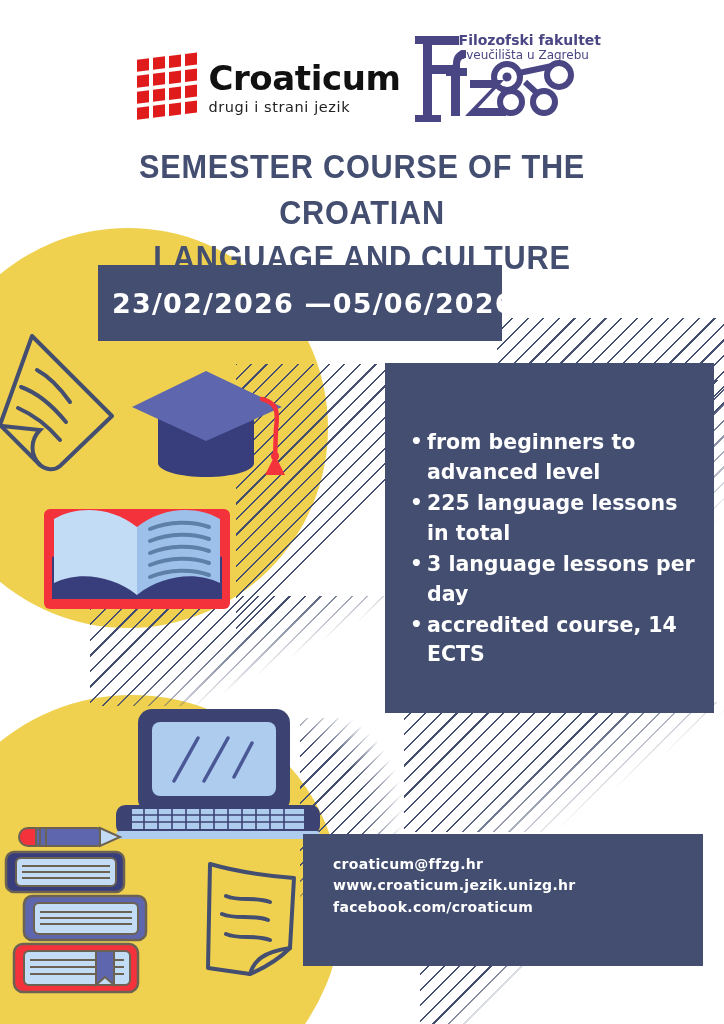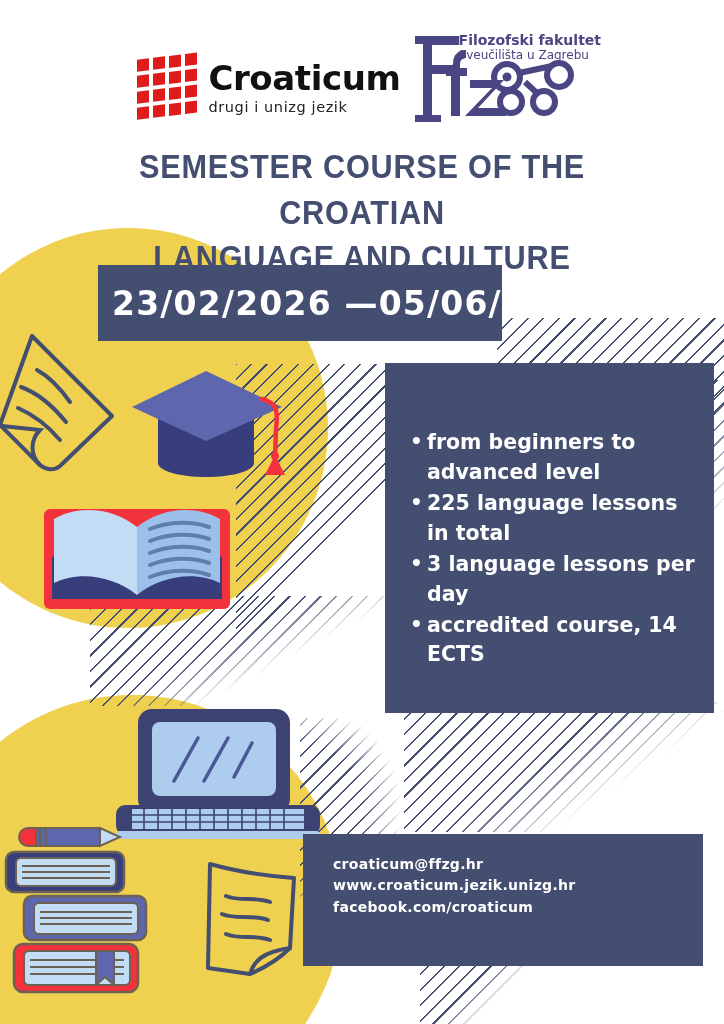--- a/index.html
+++ b/index.html
@@ -185,21 +185,21 @@
   .panel-date {
     left: 98px; top: 265px;
     width: 404px; height: 76px;
     display: flex;
     align-items: center;
   }
   .date-text {
     color: #ffffff;
     font-family: "DejaVu Sans", sans-serif;
     font-weight: bold;
-    font-size: 33px;
+    font-size: 27px;
     letter-spacing: 1.2px;
     padding-left: 14px;
     white-space: nowrap;
   }
 
   .panel-bullets {
     left: 385px; top: 363px;
     width: 329px; height: 350px;
     padding: 0;
   }
@@ -283,21 +283,21 @@
         <i style="left:32px;top:32px"></i>
           <i style="left:48px;top:32px"></i>
         <i style="left:0px;top:48px"></i>
           <i style="left:16px;top:48px"></i>
         <i style="left:32px;top:48px"></i>
           <i style="left:48px;top:48px"></i>
       </div>
       <div class="croaticum-words">
         <div class="croaticum-name">Croaticum</div>
         <div class="croaticum-sub">
-          <span>drugi i unizg jezik</span>
+          <span>drugi i strani jezik</span>
         </div>
       </div>
     </div>
 
     <div class="logo-ffzg">
       <svg width="180" height="92" viewBox="0 0 180 92">
 
         <path d="M8 6 h44 v9 h-27 v20 h24 v9 h-24 v41 h9 v8 H8 v-8 h8 V14 H8 z" fill="#4A4583"></path>
 
         <path d="M46 34 c0-9 5-14 13-14 v8 c-4 0-6 2-6 7 v3 h7 v8 h-7 v40 h-9 V46 h-5 v-8 h5 z" fill="#4A4583"></path>

